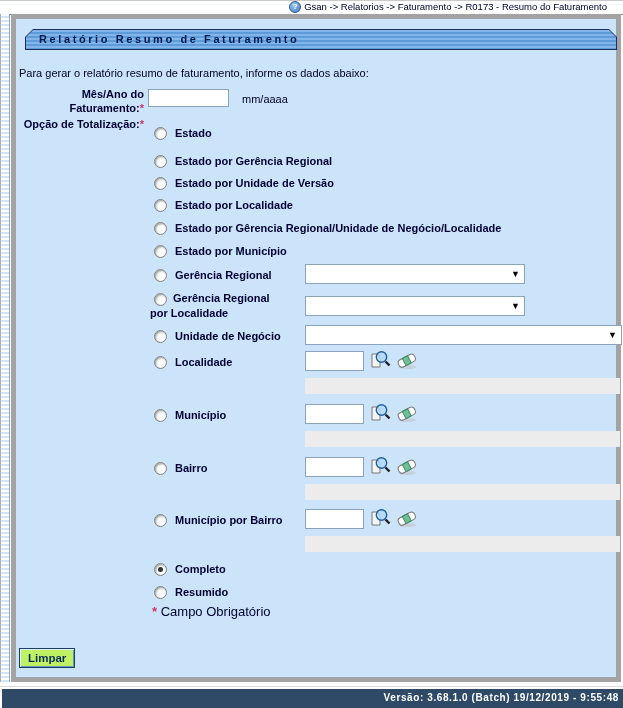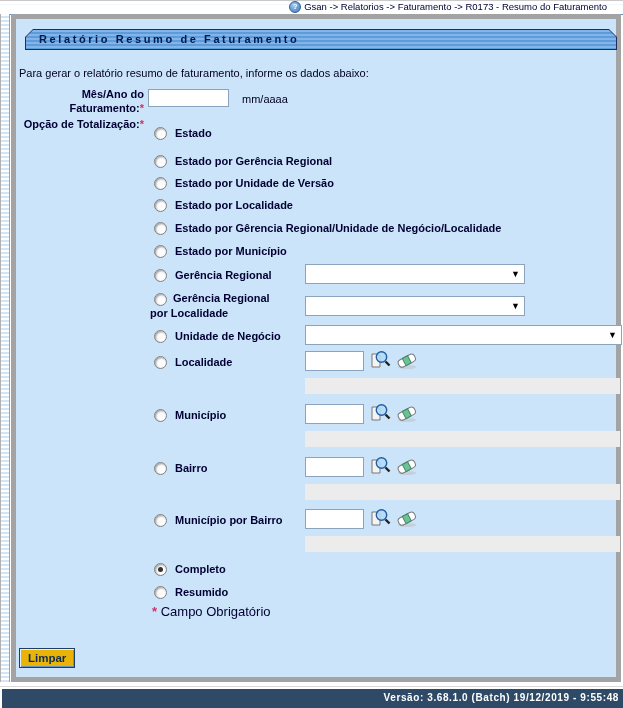--- a/index.html
+++ b/index.html
@@ -78,21 +78,21 @@
     position:absolute; height:20px; background:#ffffff; border:1px solid #8ba4bd;
     box-sizing:border-box; cursor:default;
   }
   .caret {
     position:absolute; right:4px; top:3px; font-size:9px; color:#000000; line-height:12px;
   }
   .icon { position:absolute; width:22px; height:22px; cursor:pointer; }
   .graybar { position:absolute; left:289px; width:315px; height:16px; background:#ececec; }
   .note { position:absolute; left:136px; font-size:13px; color:#000033; }
   .btn {
-    position:absolute; height:20px; background:#eab308; border:1px solid #1c3f66;
+    position:absolute; height:20px; background:#bef264; border:1px solid #1c3f66;
     box-shadow:inset 1px 1px 0 #e3f0fc, inset -1px -1px 0 #6b93bd;
     color:#0b2e59; font-weight:bold; font-size:11.5px; font-family:"Liberation Sans",sans-serif;
     padding:0 8px; cursor:pointer;
   }
   
   .gapline { position:absolute; top:686px; left:0; width:623px; height:1px; background:#d9d9d9; }
   .footer {
     position:absolute; top:689px; left:2px; width:623px; height:19px;
     background:#2e4a66; color:#ffffff; font-size:10px; font-weight:bold;
     letter-spacing:0.6px; text-align:right; line-height:18px;

